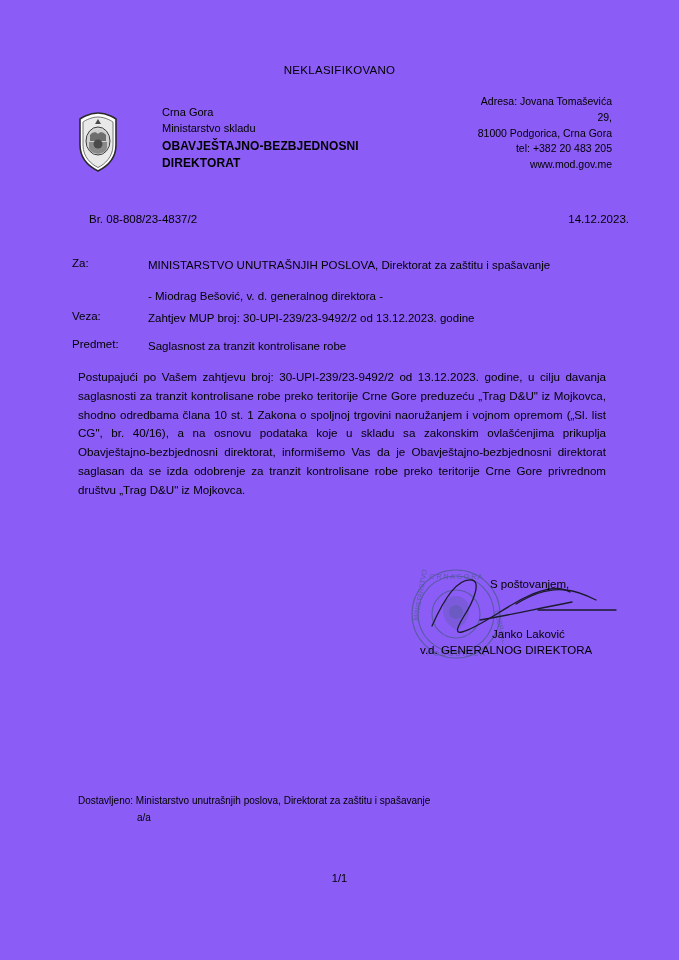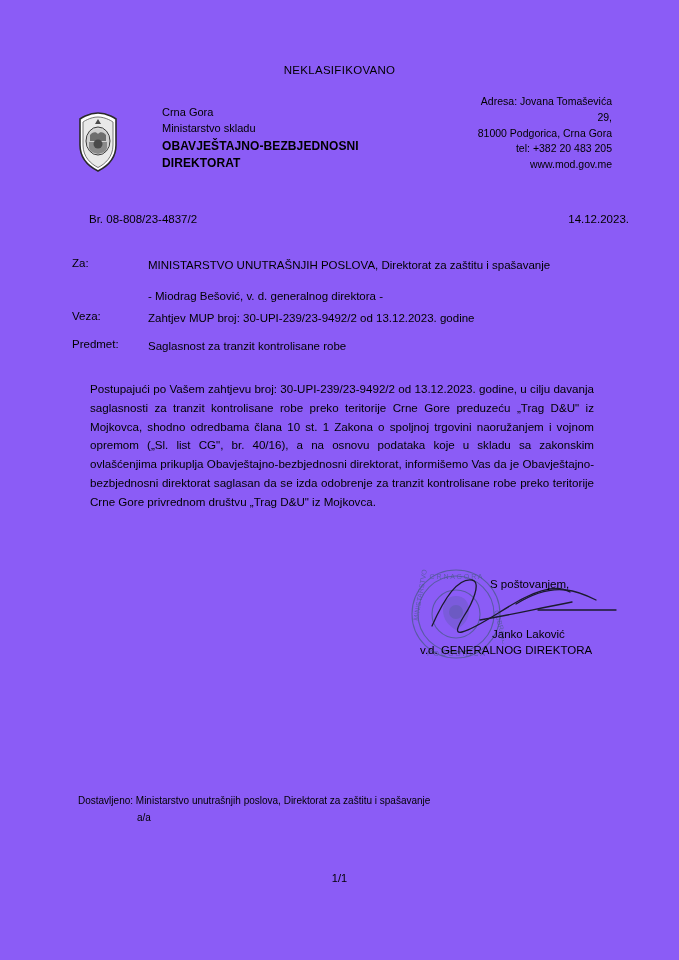--- a/index.html
+++ b/index.html
@@ -108,21 +108,21 @@
   .body-text {
     position: absolute;
     top: 368px;
     left: 78px;
     width: 528px;
     font-size: 11.6px;
     line-height: 1.62;
     text-align: justify;
     text-justify: inter-word;
   }
-  .body-text p { margin: 12px; text-indent: 0; }
+  .body-text p { margin: 0; text-indent: 0; }
 
   
   .sig-zone {
     position: absolute;
     top: 556px;
     left: 380px;
     width: 260px;
     height: 120px;
   }
   .stamp {

